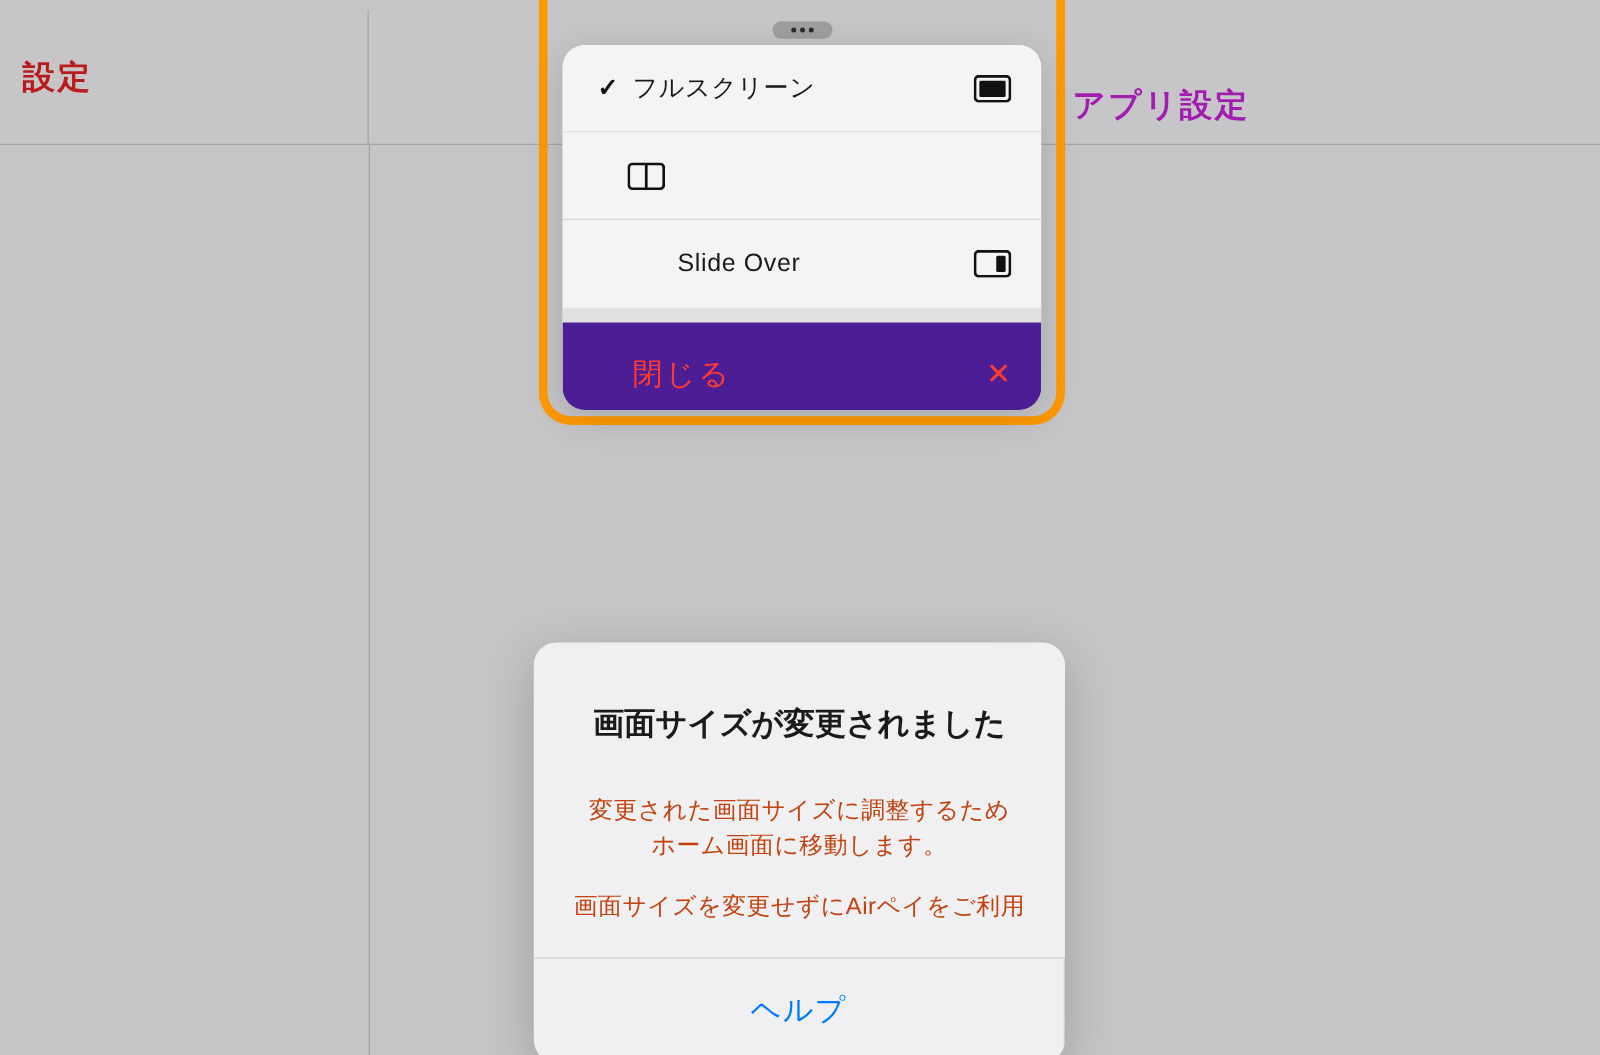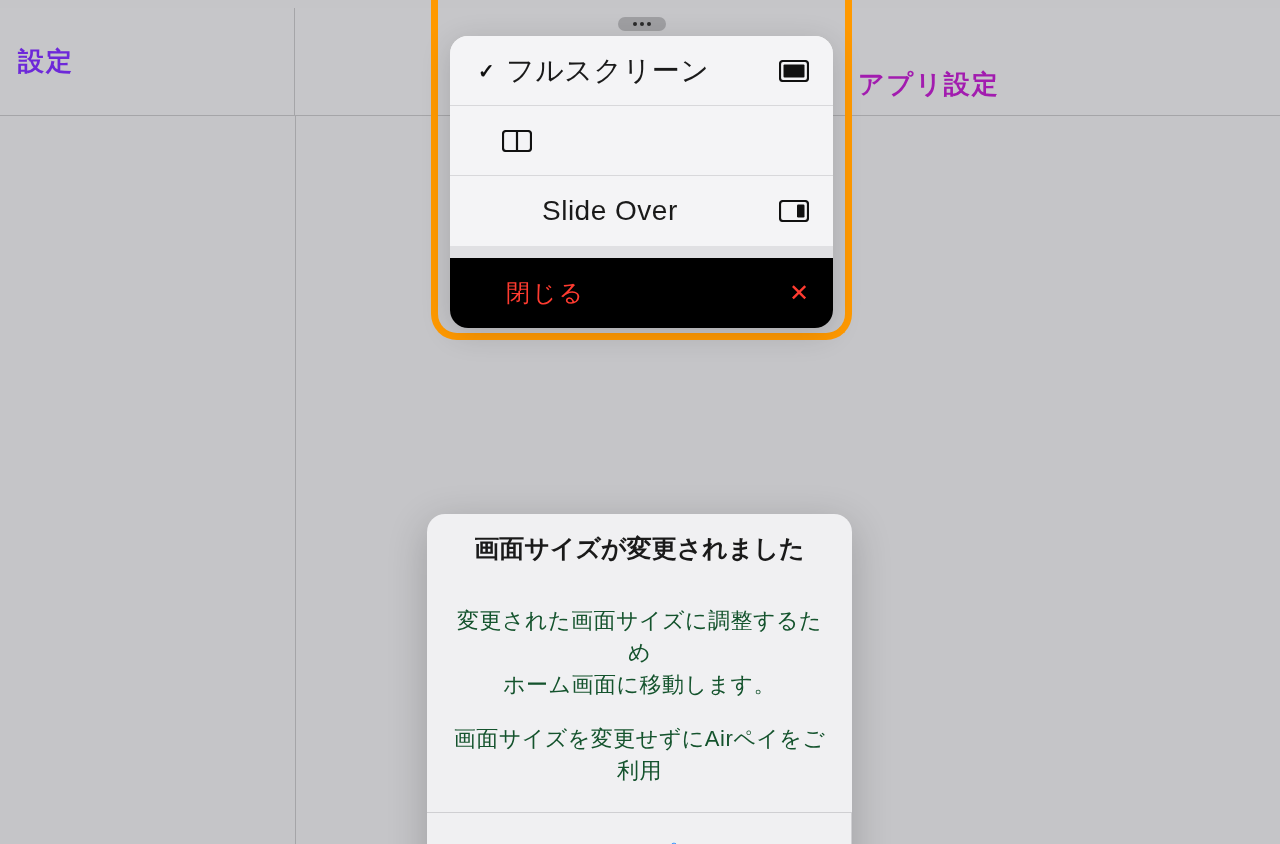--- a/index.html
+++ b/index.html
@@ -29,21 +29,21 @@
       height: 100%;
       border-right: 1px solid #a5a5a8;
       border-bottom: 1px solid #a5a5a8;
       display: flex;
       align-items: center;
       padding-left: 18px;
     }
     .sidebar-title {
       font-size: 26px;
       font-weight: 700;
-      color: #6d28d9;
+      color: #b91c1c;
       letter-spacing: 2px;
     }
     .content-header {
       flex: 1;
       height: 100%;
       border-bottom: 1px solid #a5a5a8;
       position: relative;
     }
     .app-settings-label {
       position: absolute;
@@ -117,29 +117,29 @@
     }
     .menu-check {
       width: 22px;
       font-size: 20px;
       color: #111;
       font-weight: 600;
     }
     .menu-nocheck { width: 22px; }
     .menu-label {
       flex: 1;
-      font-size: 28px;
+      font-size: 20px;
       color: #1a1a1a;
       letter-spacing: 0.5px;
       padding-left: 6px;
     }
     .menu-icon { width: 32px; display: flex; justify-content: flex-end; }
     .close-item {
-      height: 70px;
-      background: #000000;
+      height: 82px;
+      background: #4c1d95;
       display: flex;
       align-items: center;
       padding: 0 24px 0 56px;
     }
     .close-label {
       flex: 1;
       font-size: 24px;
       color: #ff3b30;
       letter-spacing: 2px;
     }
@@ -149,33 +149,33 @@
       position: absolute;
       top: 514px;
       left: 427px;
       width: 425px;
       background: #f0f0f2;
       border-radius: 18px;
       overflow: hidden;
       box-shadow: 0 10px 40px rgba(0,0,0,0.2);
     }
     .alert-body {
-      padding: 18px 22px 26px;
+      padding: 48px 22px 26px;
       text-align: center;
     }
     .alert-title {
       font-size: 25px;
       font-weight: 700;
       color: #1a1a1a;
       margin-bottom: 14px;
     }
     .alert-text {
-      font-size: 22px;
+      font-size: 19px;
       line-height: 1.45;
-      color: #14532d;
+      color: #c2410c;
       letter-spacing: 0.5px;
       margin-top: 40px;
     }
     .alert-text .spacer { display: block; height: 22px; }
     .alert-buttons {
       display: flex;
       border-top: 1px solid #cfcfd2;
       height: 84px;
       gap: 32px;
     }

